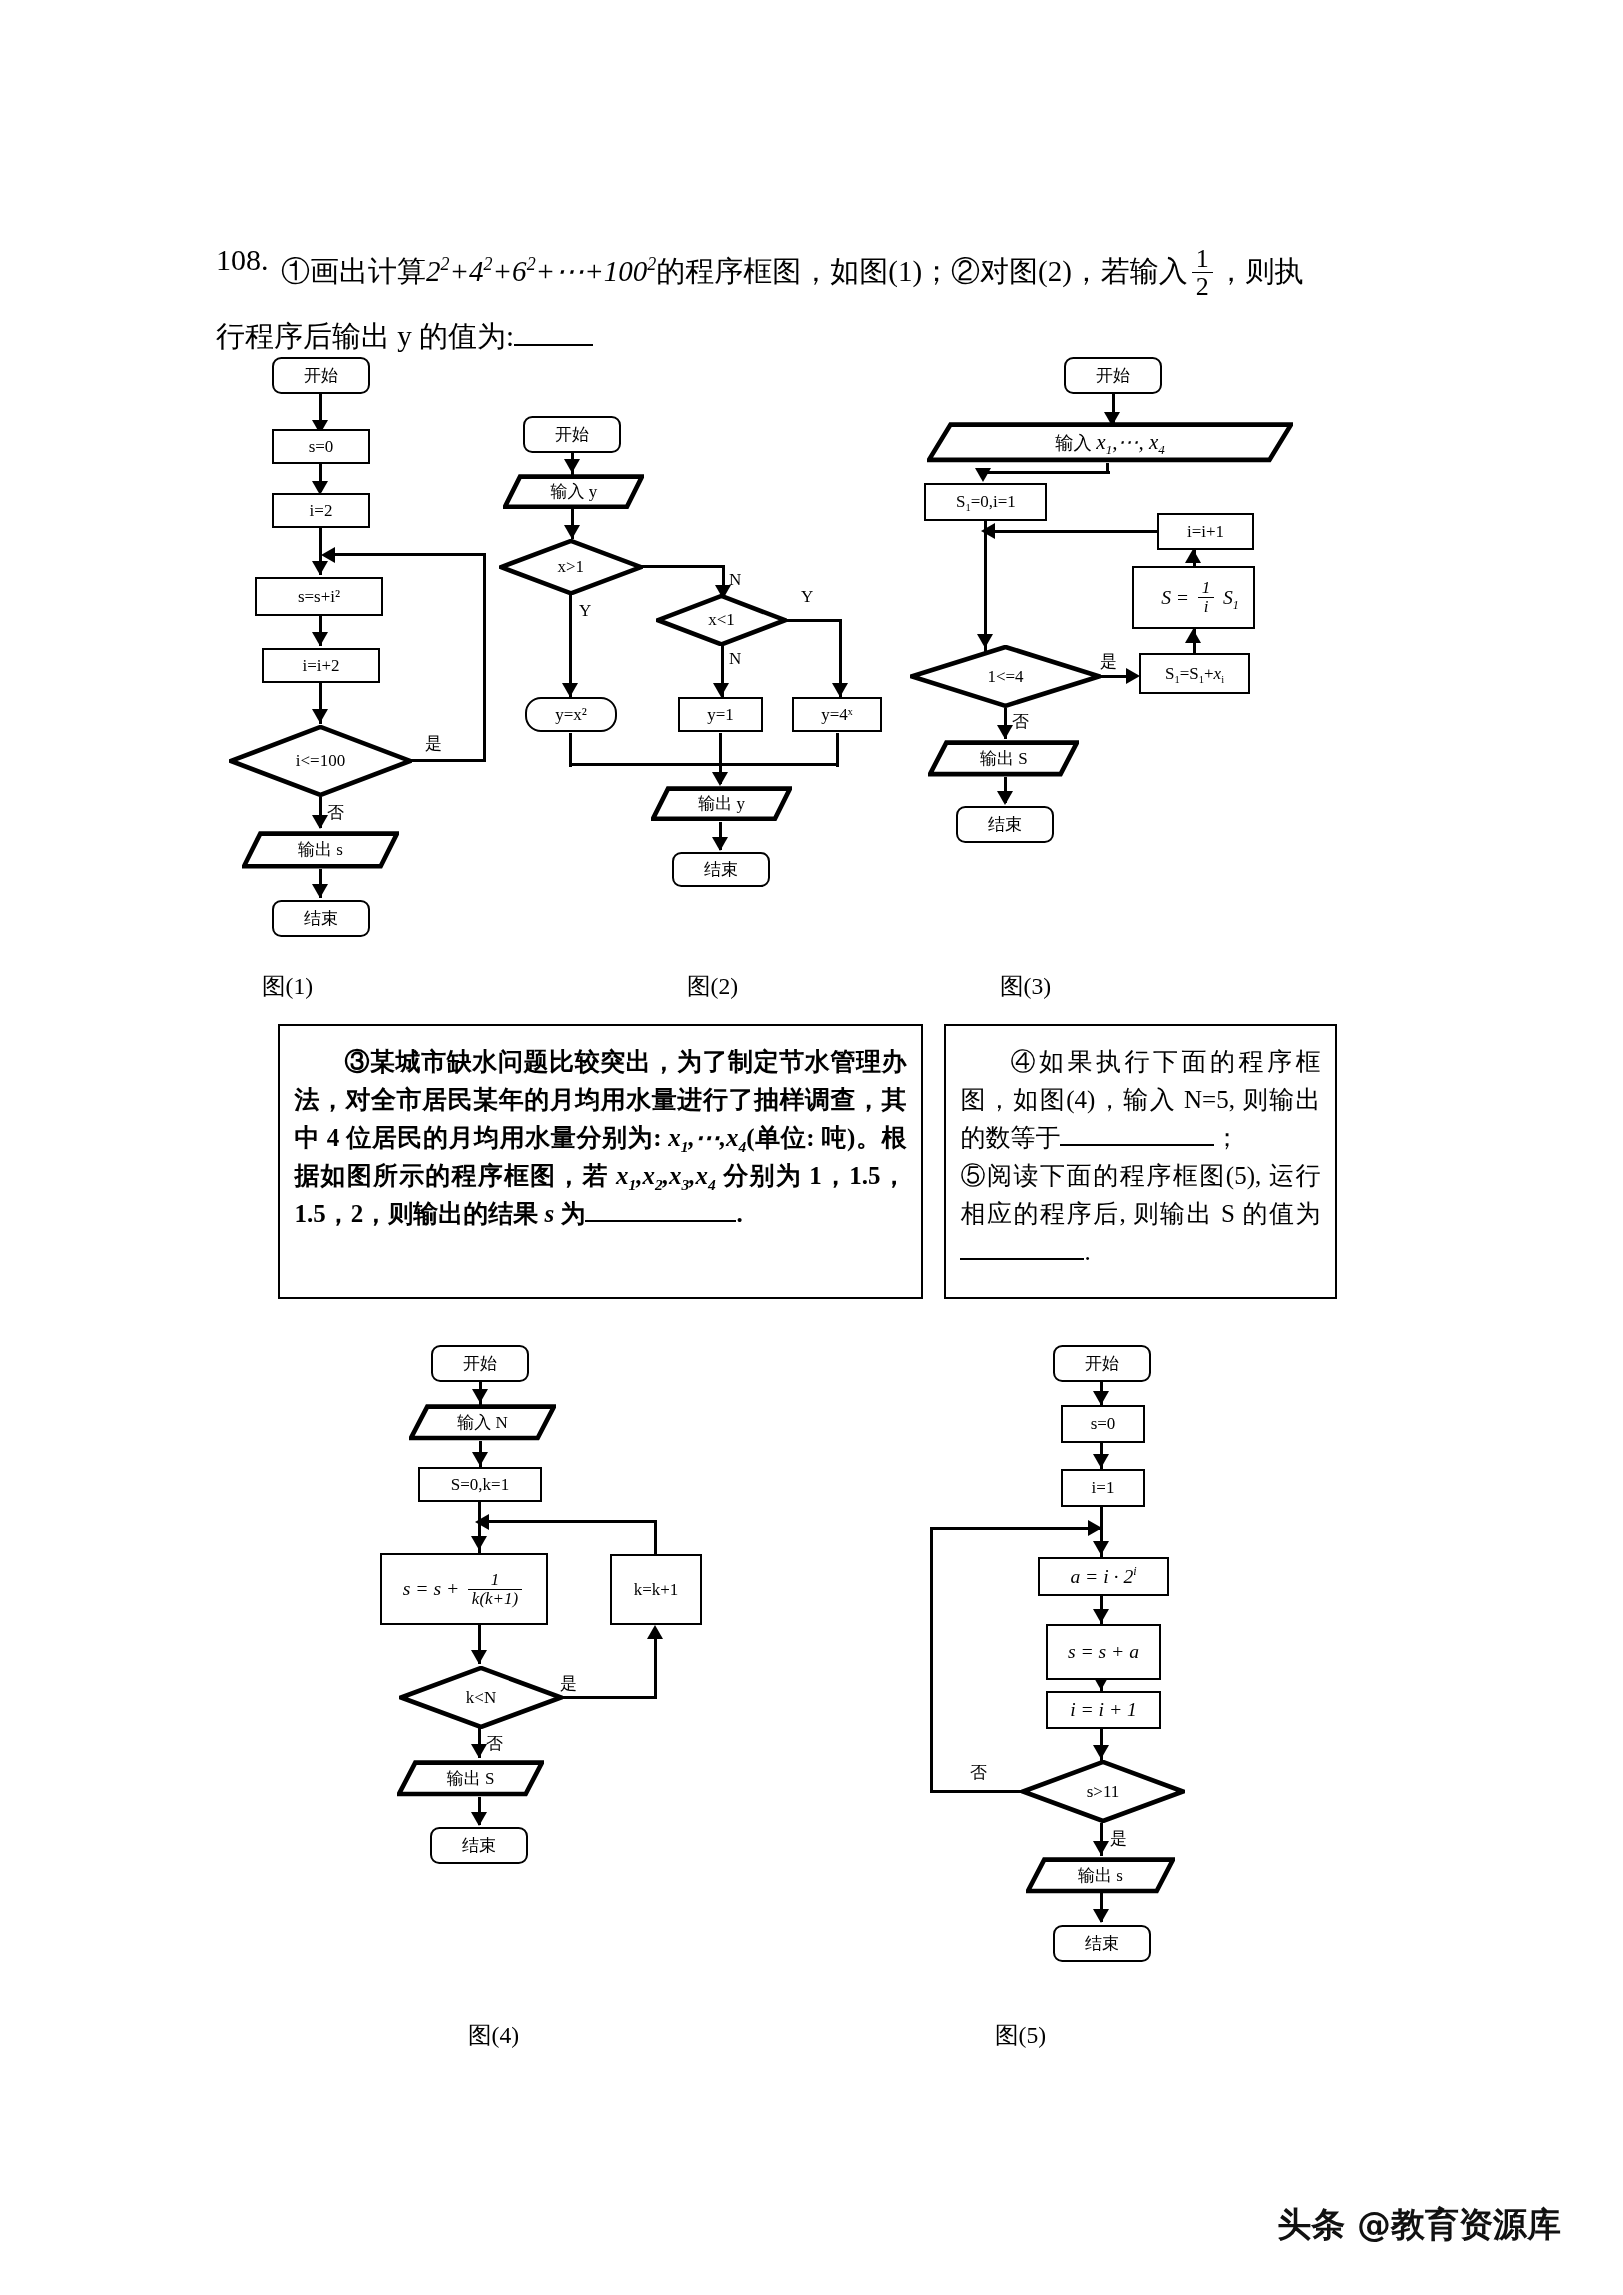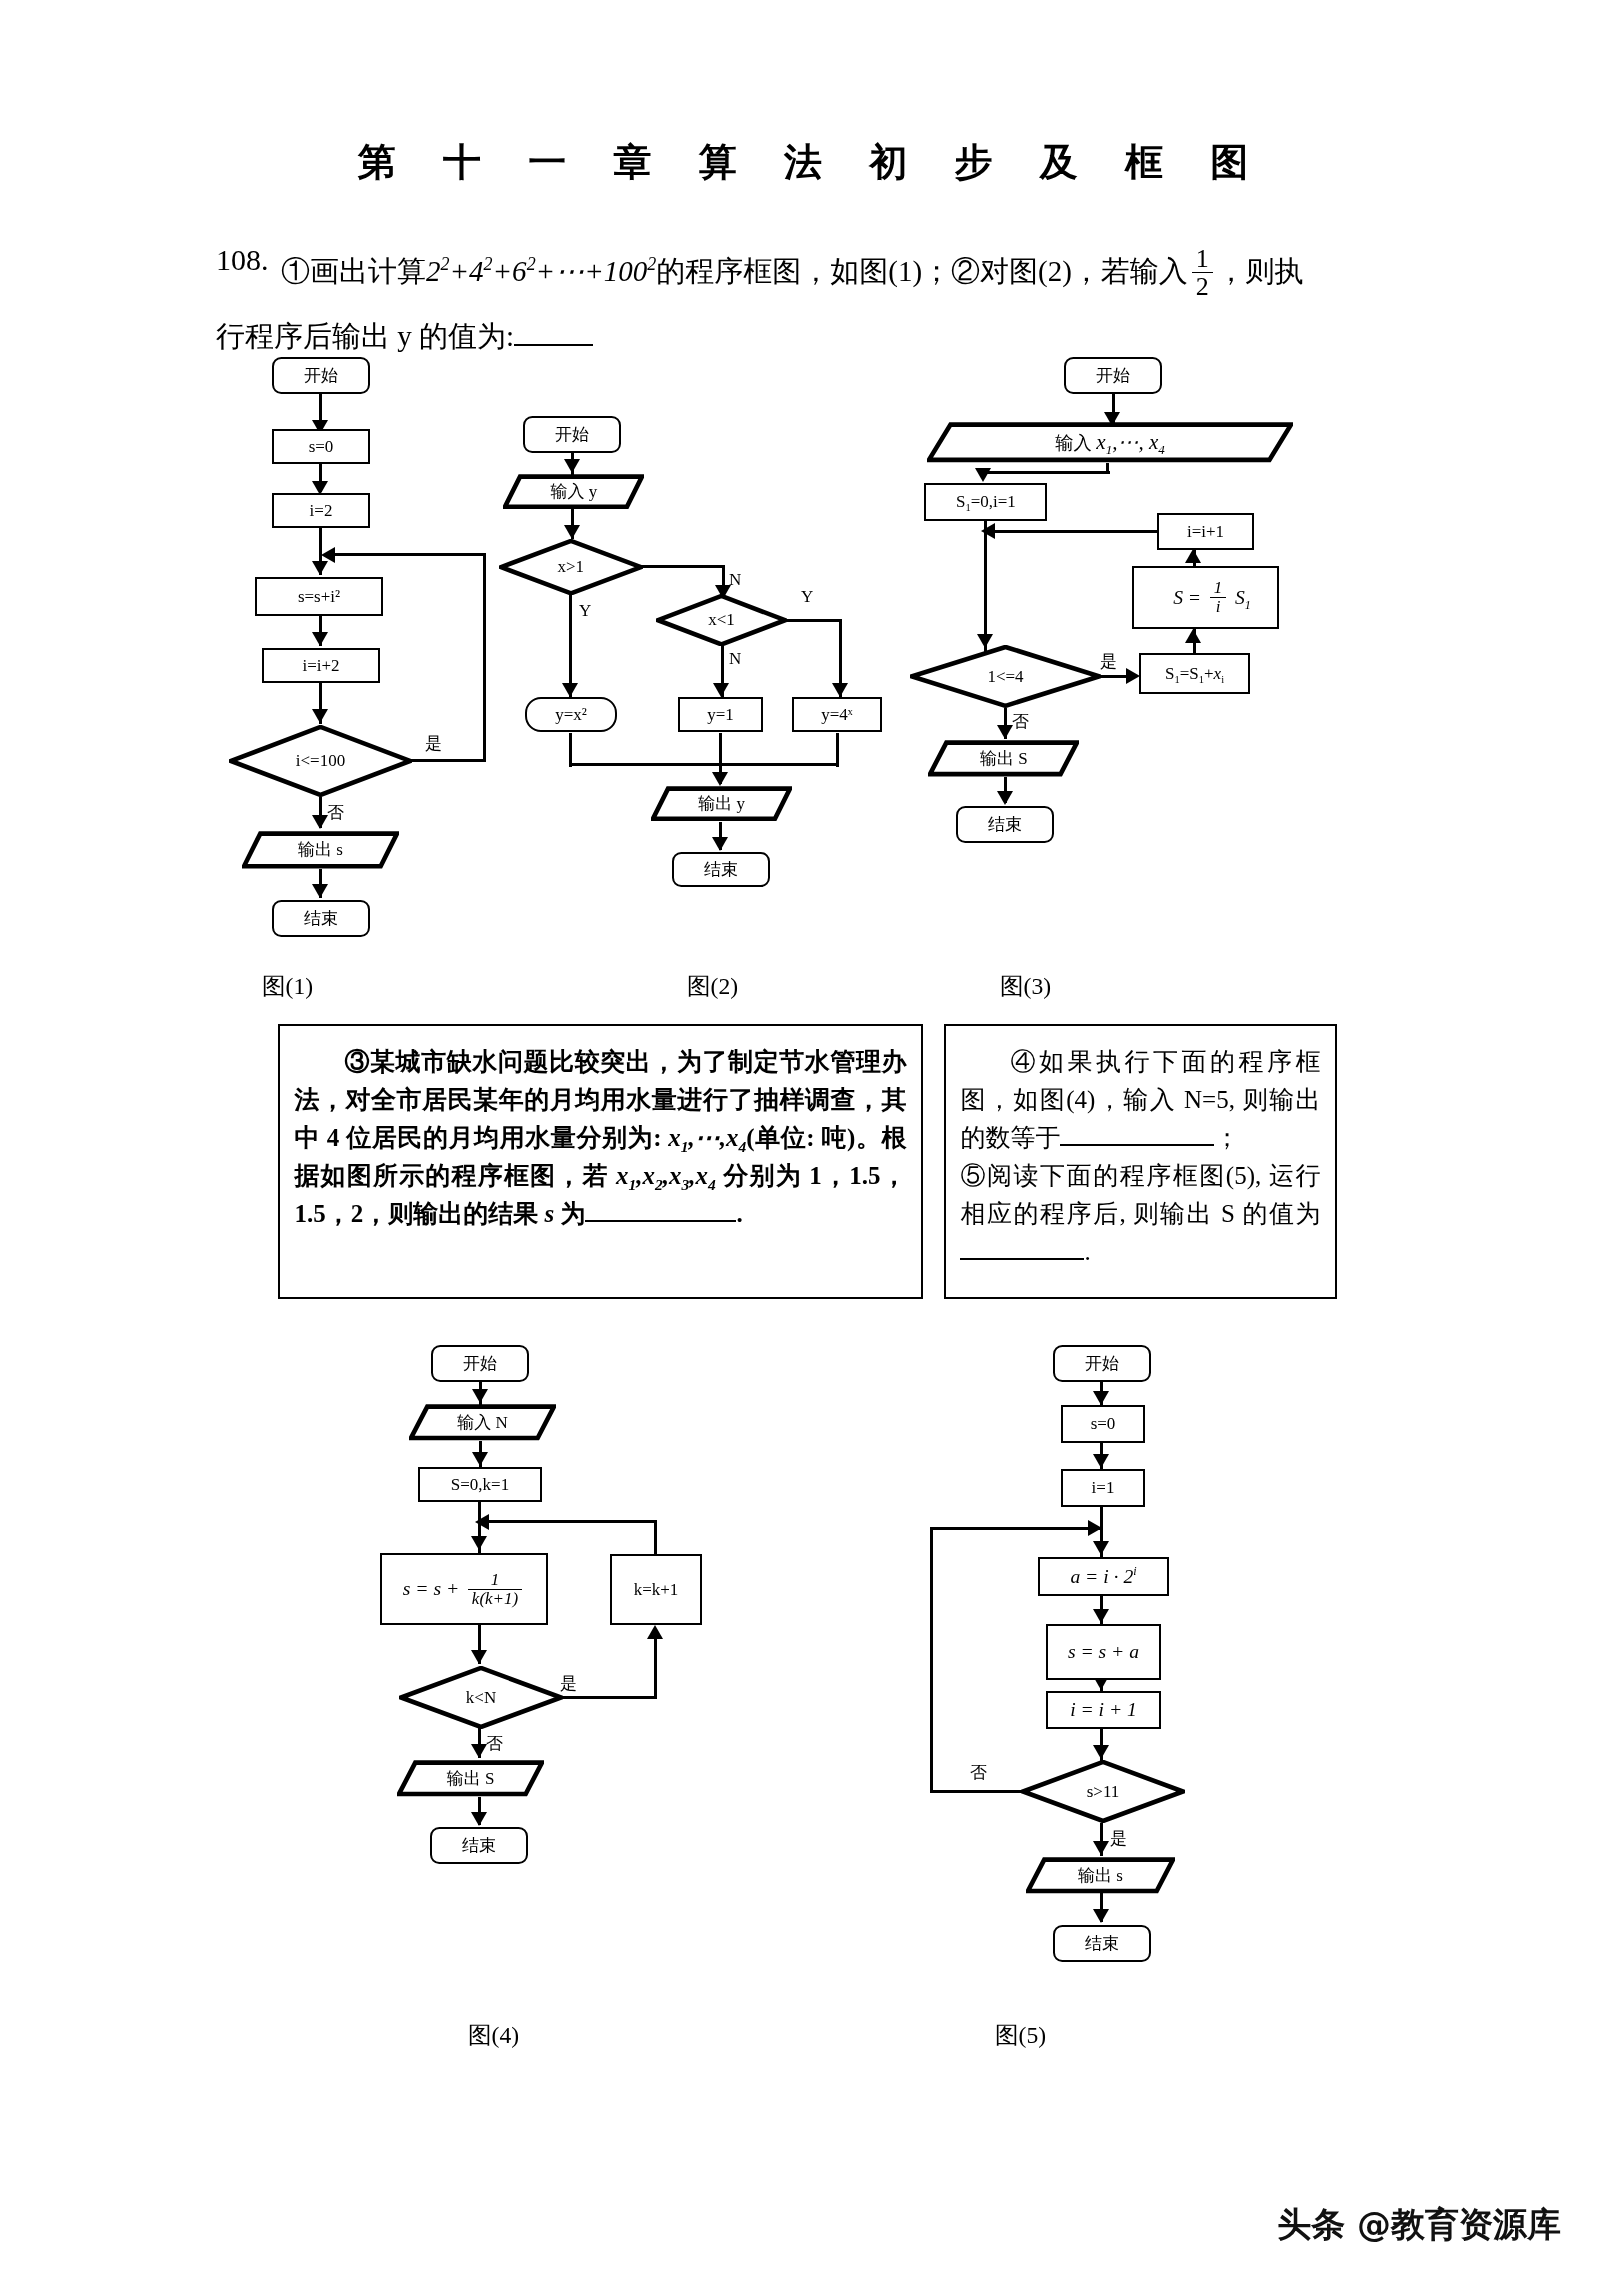--- a/index.html
+++ b/index.html
@@ -61,21 +61,20 @@
 
   
   #watermark{position:absolute;right:62px;top:2202px;font-size:34px;font-weight:bold;
              color:#111;font-family:"DejaVu Sans",sans-serif;white-space:nowrap;}
 </style>
 </head>
 <body>
 
 <div class="pg">
 
-  <div id="chapter-title">第 十 一 章    算 法 初 步 及 框 图</div>
 
   <div class="qline" id="q-num">108.</div>
   <div class="qline" id="q-l1">
     <span>①画出计算</span><span class="it">2<sup>2</sup>+4<sup>2</sup>+6<sup>2</sup>+⋯+100<sup>2</sup></span><span>的程序框图，如图(1)；②对图(2)，若输入</span><span class="frac"><span class="num">1</span><span class="den">2</span></span><span>，则执</span>
   </div>
   <div class="qline" id="q-l2">
     <span>行程序后输出 y 的值为:</span><span class="blank" style="width:79px;height:19.6px;"></span>
   </div>
 
   <div class="fc" id="fig1" style="left:216px;top:357px;width:281px;height:595px;">
@@ -228,21 +227,21 @@
         <span style="font-size:17px;">S<sub>1</sub>=0,i=1</span>
       </div>
 
     <div class="ln lnv" style="left:74px;top:164px;height:131px;"></div>
     <div class="arr arr-d" style="left:67px;top:277px;"></div>
 
     <div class="node rect" style="left:247px;top:156px;width:97px;height:37px;">i=i+1</div>
     <div class="ln lnh" style="left:75px;top:173px;width:173px;"></div>
     <div class="arr arr-l" style="left:71px;top:166px;"></div>
 
-    <div class="node rect" style="left:222px;top:209px;width:147px;height:63px;padding-left:13px;">
+    <div class="node rect" style="left:222px;top:209px;width:123px;height:63px;padding-left:13px;">
       <span class="it" style="font-size:19.6px;">S =
         <span class="frac" style="font-size:17px;vertical-align:-0.45em;"><span class="num">1</span><span class="den">i</span></span>
         S<sub>1</sub></span>
     </div>
     <div class="ln lnv" style="left:283px;top:192px;height:18.3px;"></div>
     <div class="arr arr-u" style="left:275px;top:192px;"></div>
 
     <div class="node rect" style="left:229px;top:296px;width:111px;height:41px;">
         <span style="font-size:17px;">S<sub>1</sub>=S<sub>1</sub>+<span class="it">x</span><sub>i</sub></span>
       </div>

